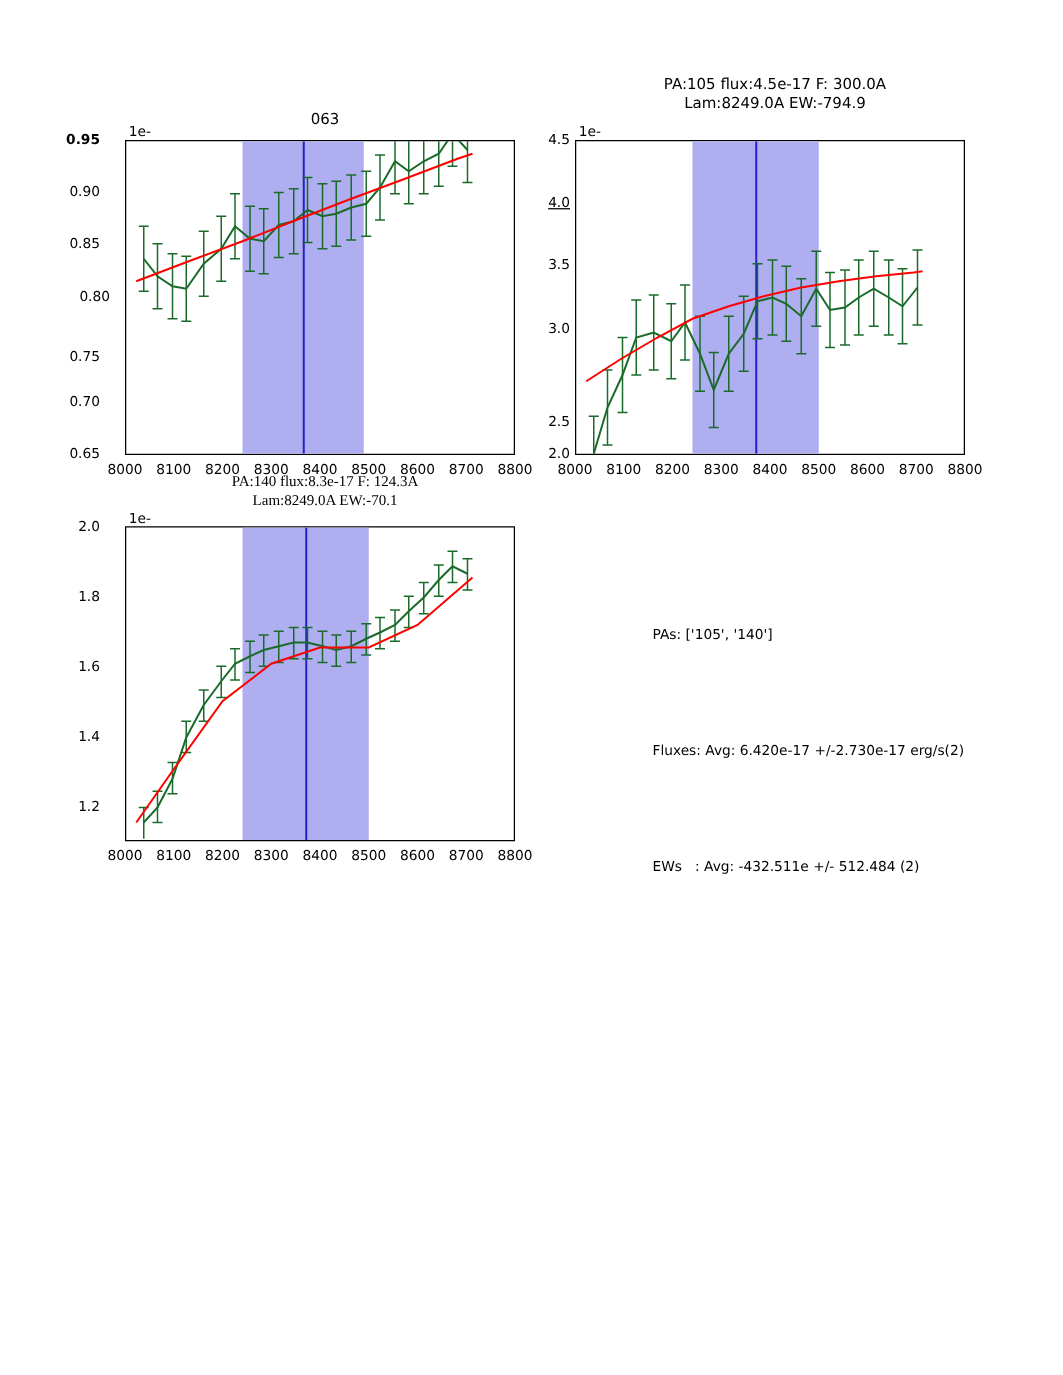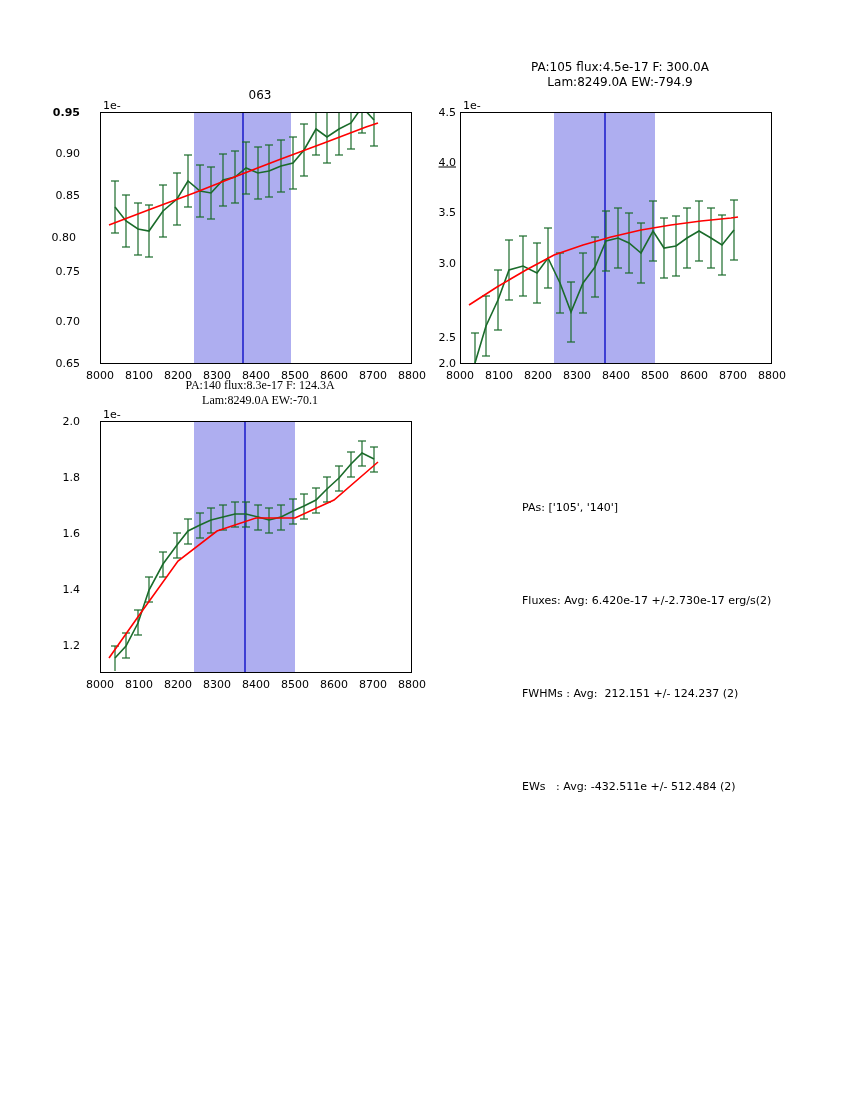--- a/index.html
+++ b/index.html
@@ -16,22 +16,22 @@
 </head>
 <body>
 
 <div class="panel" style="left:0;top:0;">
   <div class="plot-title" style="left:100px;top:88px;width:320px;">063</div>
   <div class="expo" style="left:103px;top:99px;">1e-18</div>
 
   <div class="ytick" style="left:44px;top:112px;width:36px;font-weight:bold;">0.95</div>
   <div class="ytick" style="left:44px;top:153px;width:36px;">0.90</div>
   <div class="ytick" style="left:44px;top:195px;width:36px;">0.85</div>
-  <div class="ytick" style="left:40px;top:237px;width:36px;">0.80</div>
-  <div class="ytick" style="left:44px;top:271px;width:36px;text-align:right;">0.75</div>
+  <div class="ytick" style="left:52px;top:237px;width:36px;">0.80</div>
+  <div class="ytick" style="left:44px;top:285px;width:36px;text-align:right;">0.75</div>
   <div class="ytick" style="left:44px;top:321px;width:36px;">0.70</div>
   <div class="ytick" style="left:44px;top:363px;width:36px;">0.65</div>
 
   <div class="xtick" style="left:100px;top:369px;width:40px;">8000</div>
   <div class="xtick" style="left:139px;top:369px;width:40px;">8100</div>
   <div class="xtick" style="left:178px;top:369px;width:40px;">8200</div>
   <div class="xtick" style="left:217px;top:369px;width:40px;">8300</div>
   <div class="xtick" style="left:256px;top:369px;width:40px;">8400</div>
   <div class="xtick" style="left:295px;top:369px;width:40px;">8500</div>
   <div class="xtick" style="left:334px;top:369px;width:40px;">8600</div>
@@ -323,15 +323,14 @@
       </g>
       <polyline fill="none" stroke="#1a6b2a" stroke-width="1.6" points="14,236 25,224 37,201 48,168 62,142 76,123 87,109 99,103 110,98 122,95 134,92 145,92 157,95 168,98 180,95 192,89 203,84 215,78 226,67 238,56 250,42 261,31 273,37"></polyline>
       <polyline fill="none" stroke="#ff0000" stroke-width="1.6" points="8,236 39,192 77,139 116,109 155,96 194,96 233,78 277,40"></polyline>
     </svg>
   </div>
 </div>
 
 <div class="summary" style="left:522px;top:430px;width:300px;">
   <div>PAs: ['105', '140']</div>
   <div>Fluxes: Avg: 6.420e-17 +/-2.730e-17 erg/s(2)</div>
-  <div>FWHMs : Avg:  212.151 +/- 124.237 (2)</div>
   <div>EWs   : Avg: -432.511e +/- 512.484 (2)</div>
 </div>
 
 </body></html>

